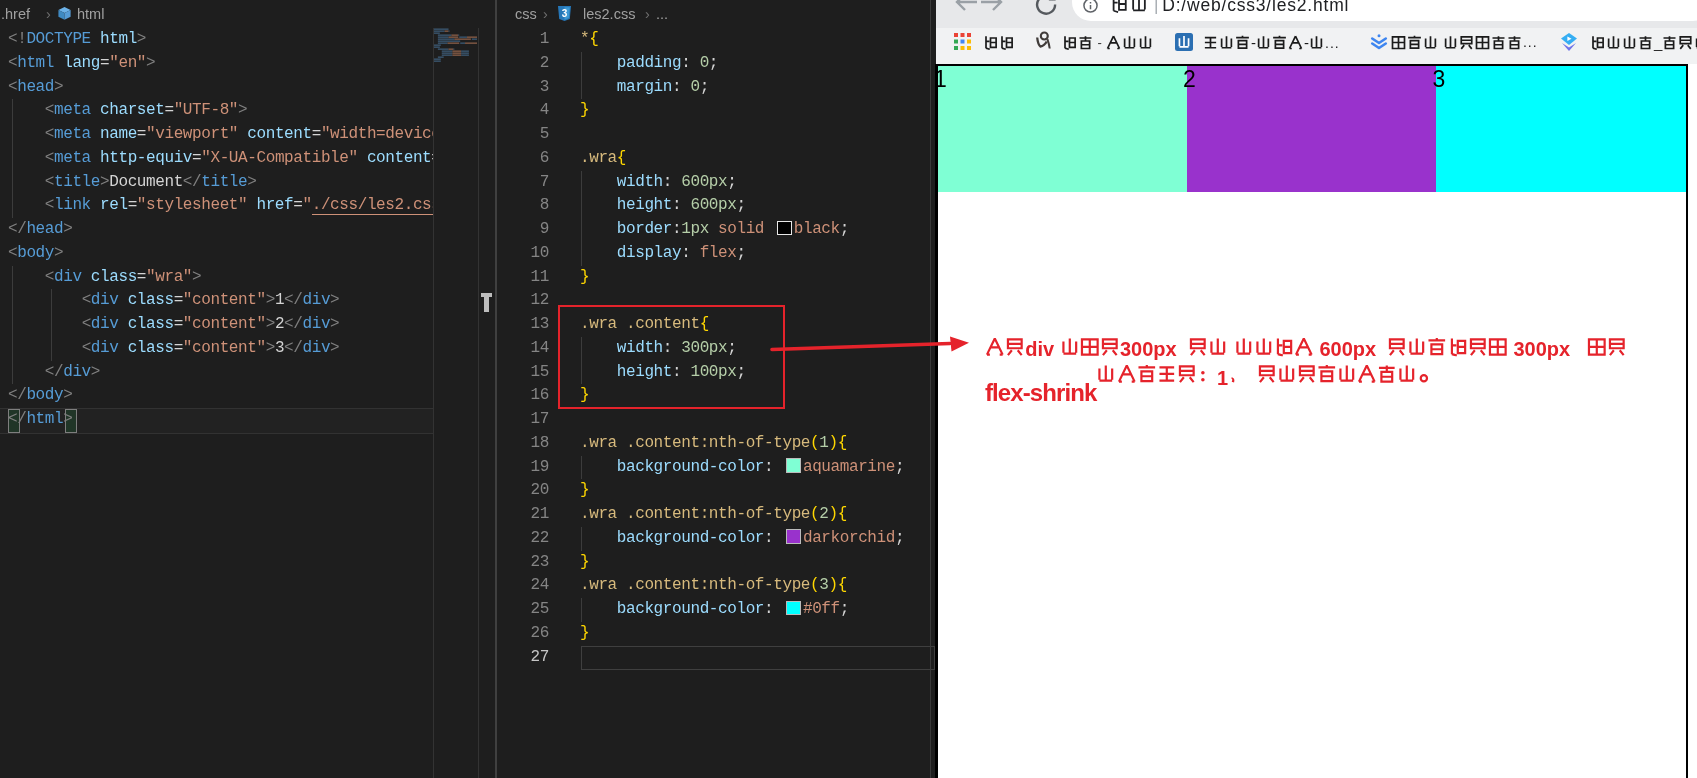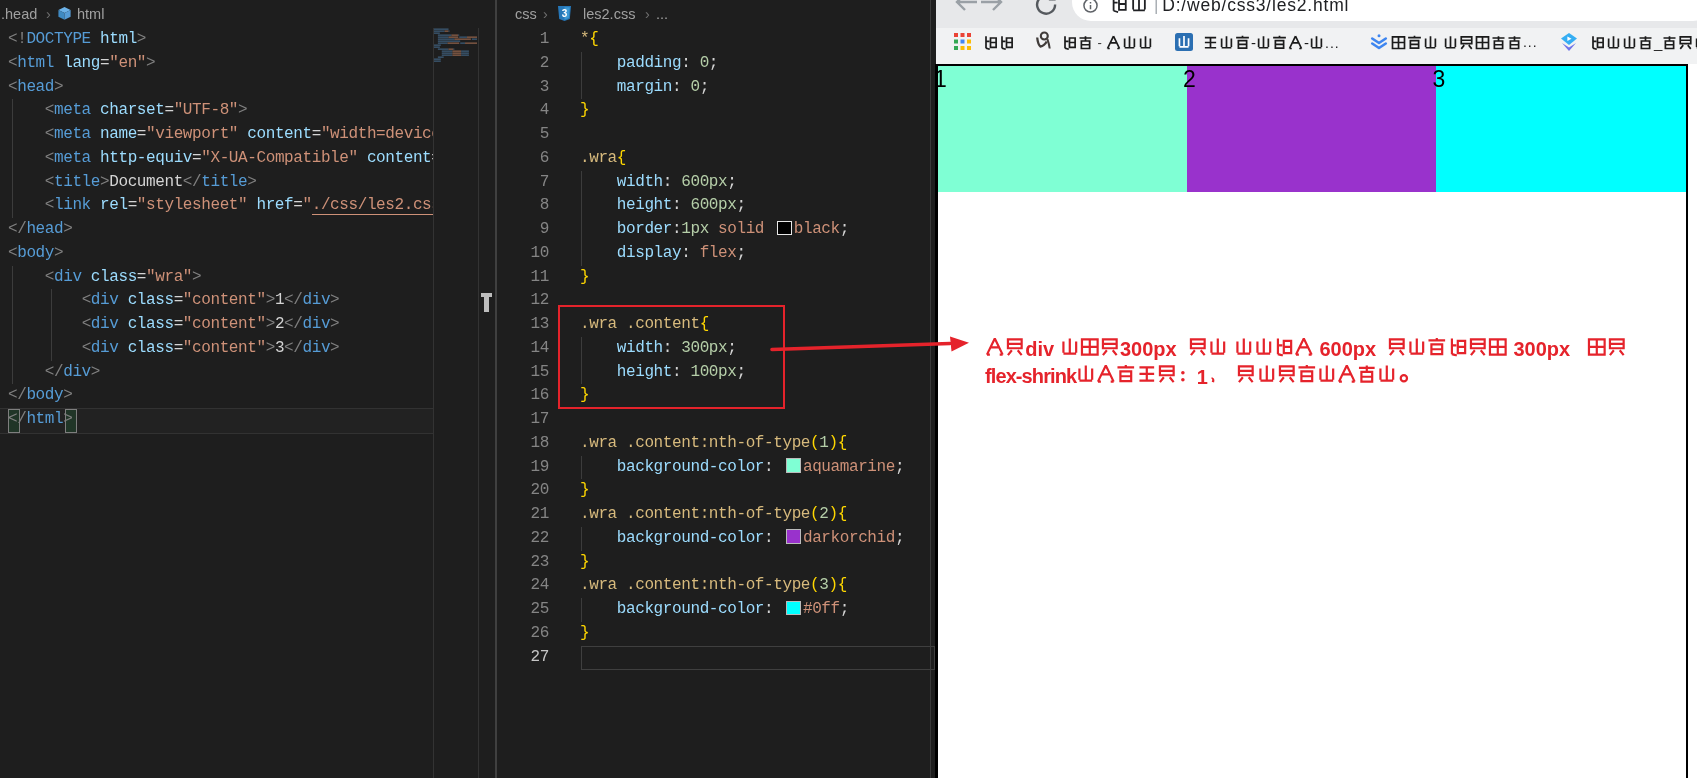--- a/index.html
+++ b/index.html
@@ -40,21 +40,21 @@
         <circle cx="6" cy="16" r="1.8" style="fill:currentColor;stroke:none"></circle>
       </symbol>
       <symbol id="gcomma" viewBox="0 0 20 20">
         <path d="M5 13.5q3.5 1 2.2 5.5l-2.4-.8q1.4-2.6-.6-3.6z" style="fill:currentColor;stroke:none"></path>
       </symbol>
       <symbol id="gperiod" viewBox="0 0 20 20">
         <circle cx="7" cy="14.5" r="3.2"></circle>
       </symbol>
     </defs>
   </svg>
-<div class="crumb" style="left:1px">.head</div>
+<div class="crumb" style="left:1px">.href</div>
 <div class="crumb" style="left:46px;color:#6e6e6e">›</div>
 <svg class="abs" style="left:57px;top:6px;width:15px;height:15px" viewBox="0 0 16 16">
     <path fill="#6cb2e8" d="M8 1 14.5 4.2 8 7.4 1.5 4.2z"></path>
     <path fill="#3f8ac2" d="M1.5 4.2 8 7.4v7.2L1.5 11.4z"></path>
     <path fill="#569cd6" d="M14.5 4.2 8 7.4v7.2l6.5-3.2z"></path>
   </svg>
 <div class="crumb" style="left:77px">html</div>
 <div class="abs" style="left:0;top:408px;width:433px;height:23.75px;border-top:1px solid #323232;border-bottom:1px solid #323232;background:#222"></div>
 <div class="abs" style="left:7.6px;top:408.5px;width:10px;height:22px;border:1px solid #7e7e7e;background:rgba(30,90,50,.35)"></div>
 <div class="abs" style="left:65.2px;top:408.5px;width:10px;height:22px;border:1px solid #7e7e7e;background:rgba(30,90,50,.35)"></div>
@@ -291,21 +291,21 @@
       <use href="#g3"></use>
     </svg><svg style="width:19.6px;height:19.6px;margin-right:0.5px;stroke-width:2.2449" viewBox="0 0 20 20">
       <use href="#g6"></use>
     </svg><svg style="width:19.6px;height:19.6px;margin-right:0.5px;stroke-width:2.2449" viewBox="0 0 20 20">
       <use href="#g0"></use>
     </svg><span style="font-size:20px;position:relative;top:2.5px;"> 300px   </span><svg style="width:19.6px;height:19.6px;margin-right:0.5px;stroke-width:2.2449" viewBox="0 0 20 20">
       <use href="#g0"></use>
     </svg><svg style="width:19.6px;height:19.6px;margin-right:0.5px;stroke-width:2.2449" viewBox="0 0 20 20">
       <use href="#g6"></use>
     </svg></div>
-<div class="cjk" style="position:absolute;white-space:pre;color:#e5232b;font-family:'Liberation Sans',sans-serif;font-weight:bold;font-size:20px;line-height:20px;left:985px;top:364px"><span style="font-size:20px;position:relative;top:2px;letter-spacing:-0.9px;">flex-shrink</span><svg style="width:19.6px;height:19.6px;margin-right:0.5px;stroke-width:2.2449" viewBox="0 0 20 20">
+<div class="cjk" style="position:absolute;white-space:pre;color:#e5232b;font-family:'Liberation Sans',sans-serif;font-weight:bold;font-size:20px;line-height:20px;left:985px;top:364px"><span style="font-size:24px;position:relative;top:19px;letter-spacing:-0.9px;">flex-shrink</span><svg style="width:19.6px;height:19.6px;margin-right:0.5px;stroke-width:2.2449" viewBox="0 0 20 20">
       <use href="#g5"></use>
     </svg><svg style="width:19.6px;height:19.6px;margin-right:0.5px;stroke-width:2.2449" viewBox="0 0 20 20">
       <use href="#g4"></use>
     </svg><svg style="width:19.6px;height:19.6px;margin-right:0.5px;stroke-width:2.2449" viewBox="0 0 20 20">
       <use href="#g2"></use>
     </svg><svg style="width:19.6px;height:19.6px;margin-right:0.5px;stroke-width:2.2449" viewBox="0 0 20 20">
       <use href="#g1"></use>
     </svg><svg style="width:19.6px;height:19.6px;margin-right:0.5px;stroke-width:2.2449" viewBox="0 0 20 20">
       <use href="#g6"></use>
     </svg><svg style="width:19.6px;height:19.6px;margin-right:0.5px;stroke-width:2.2449" viewBox="0 0 20 20">

